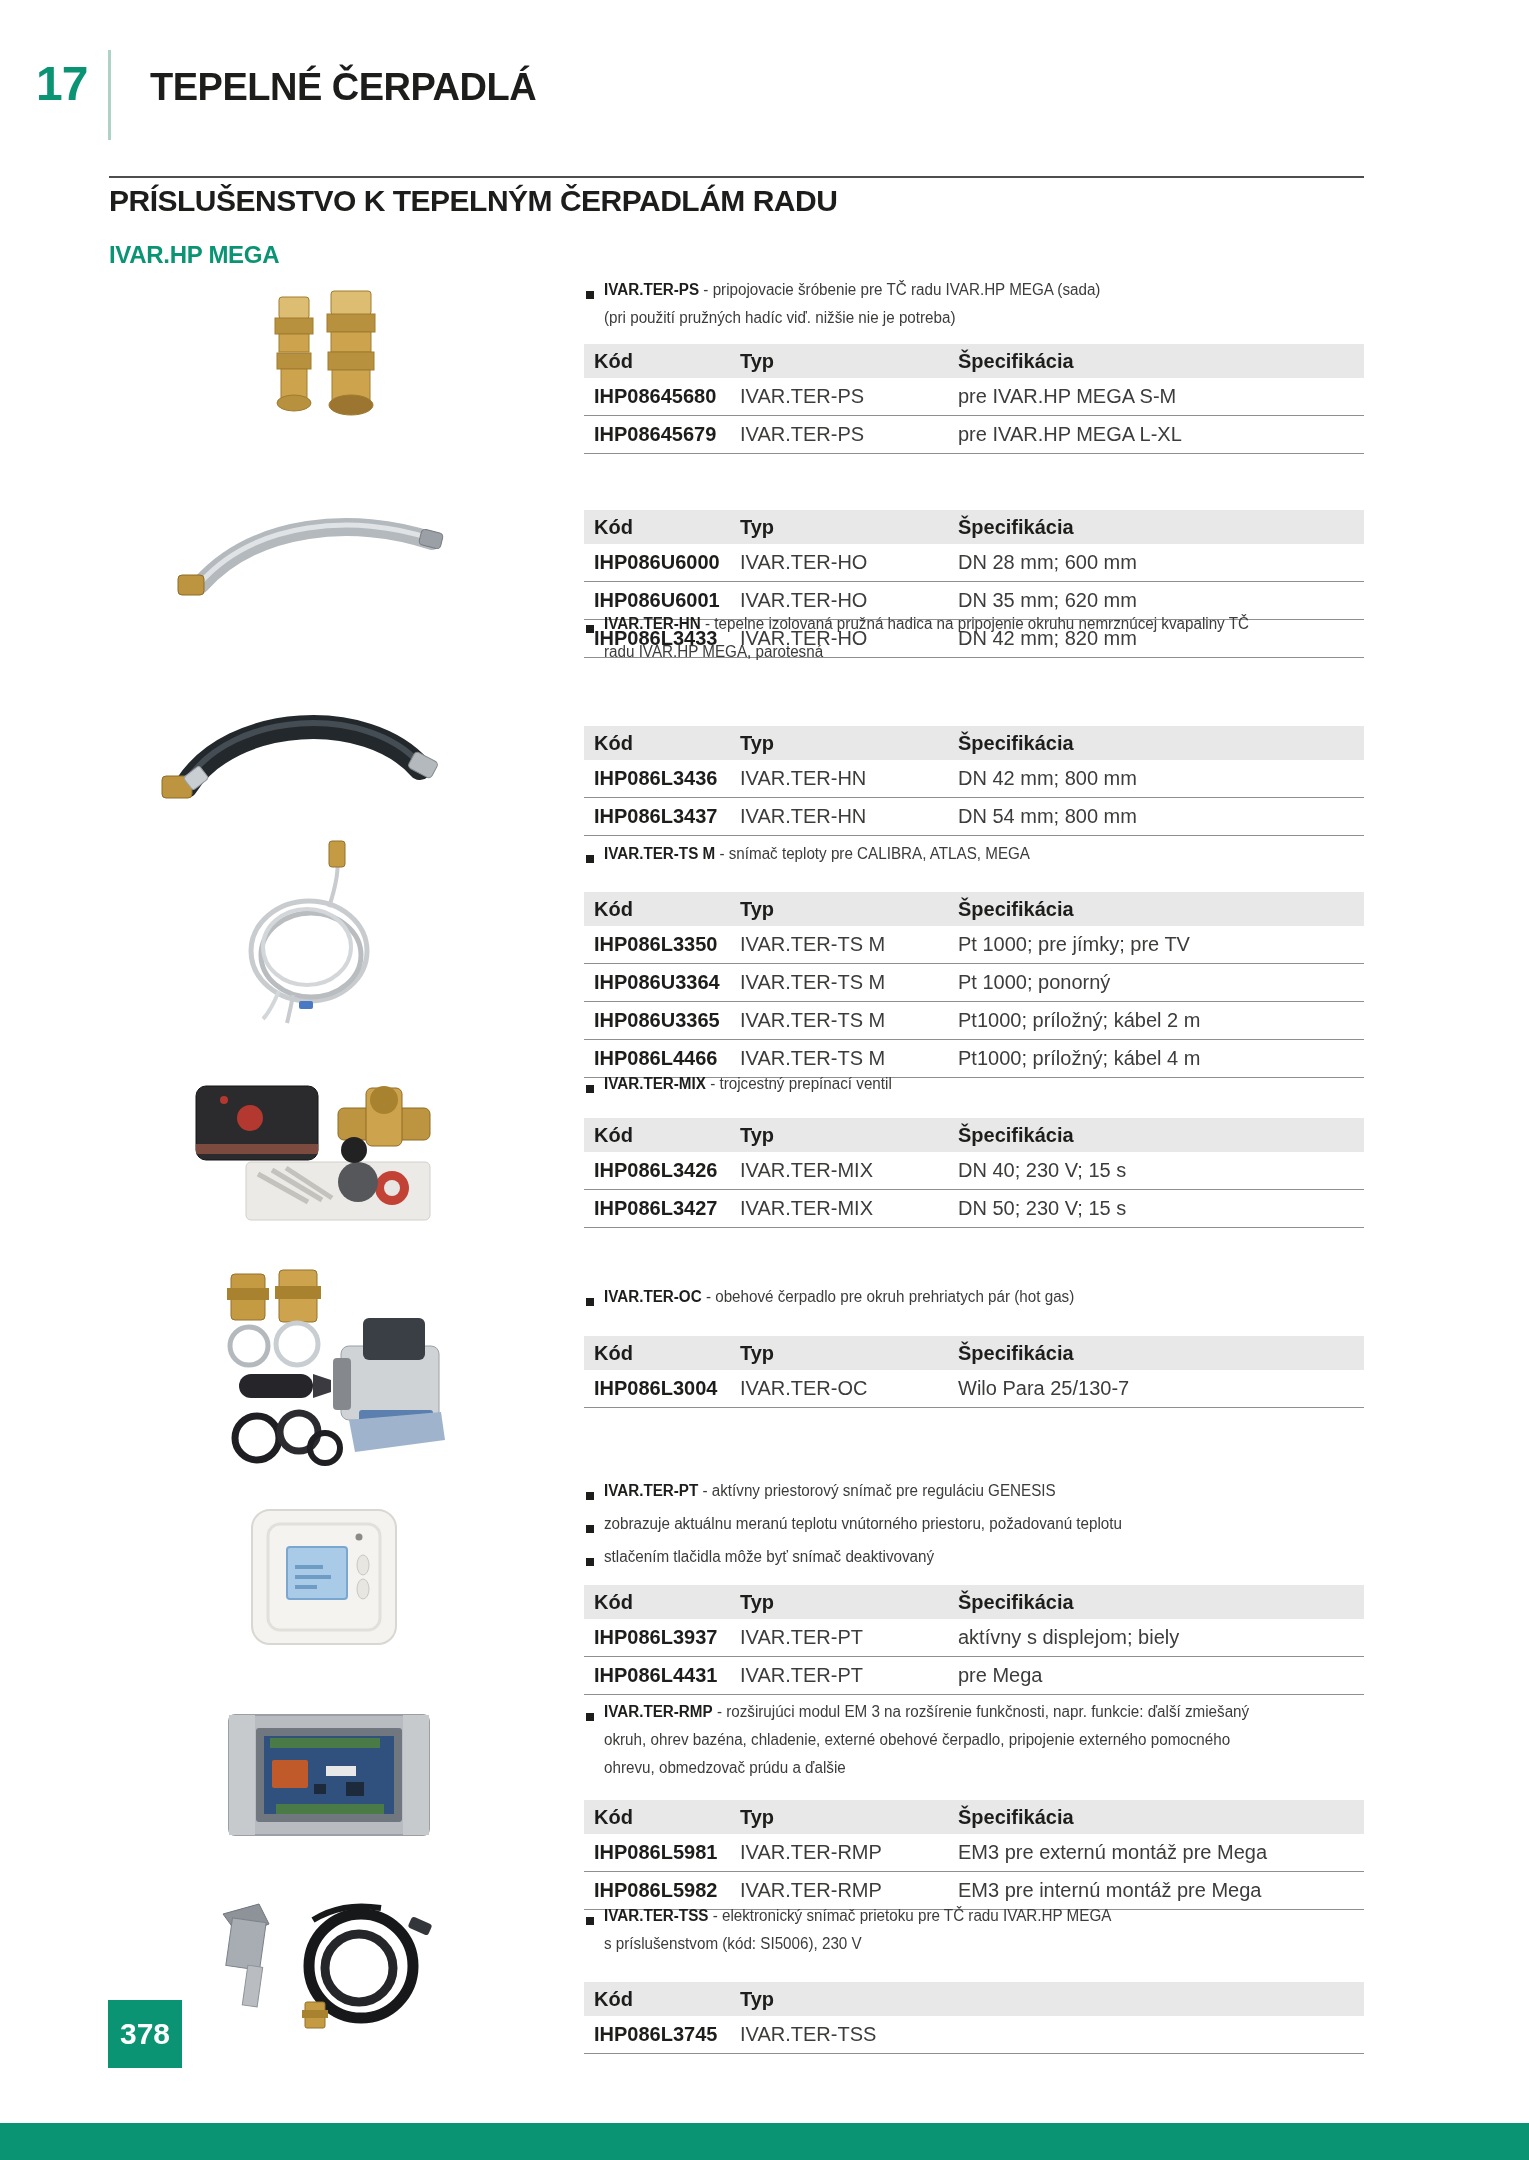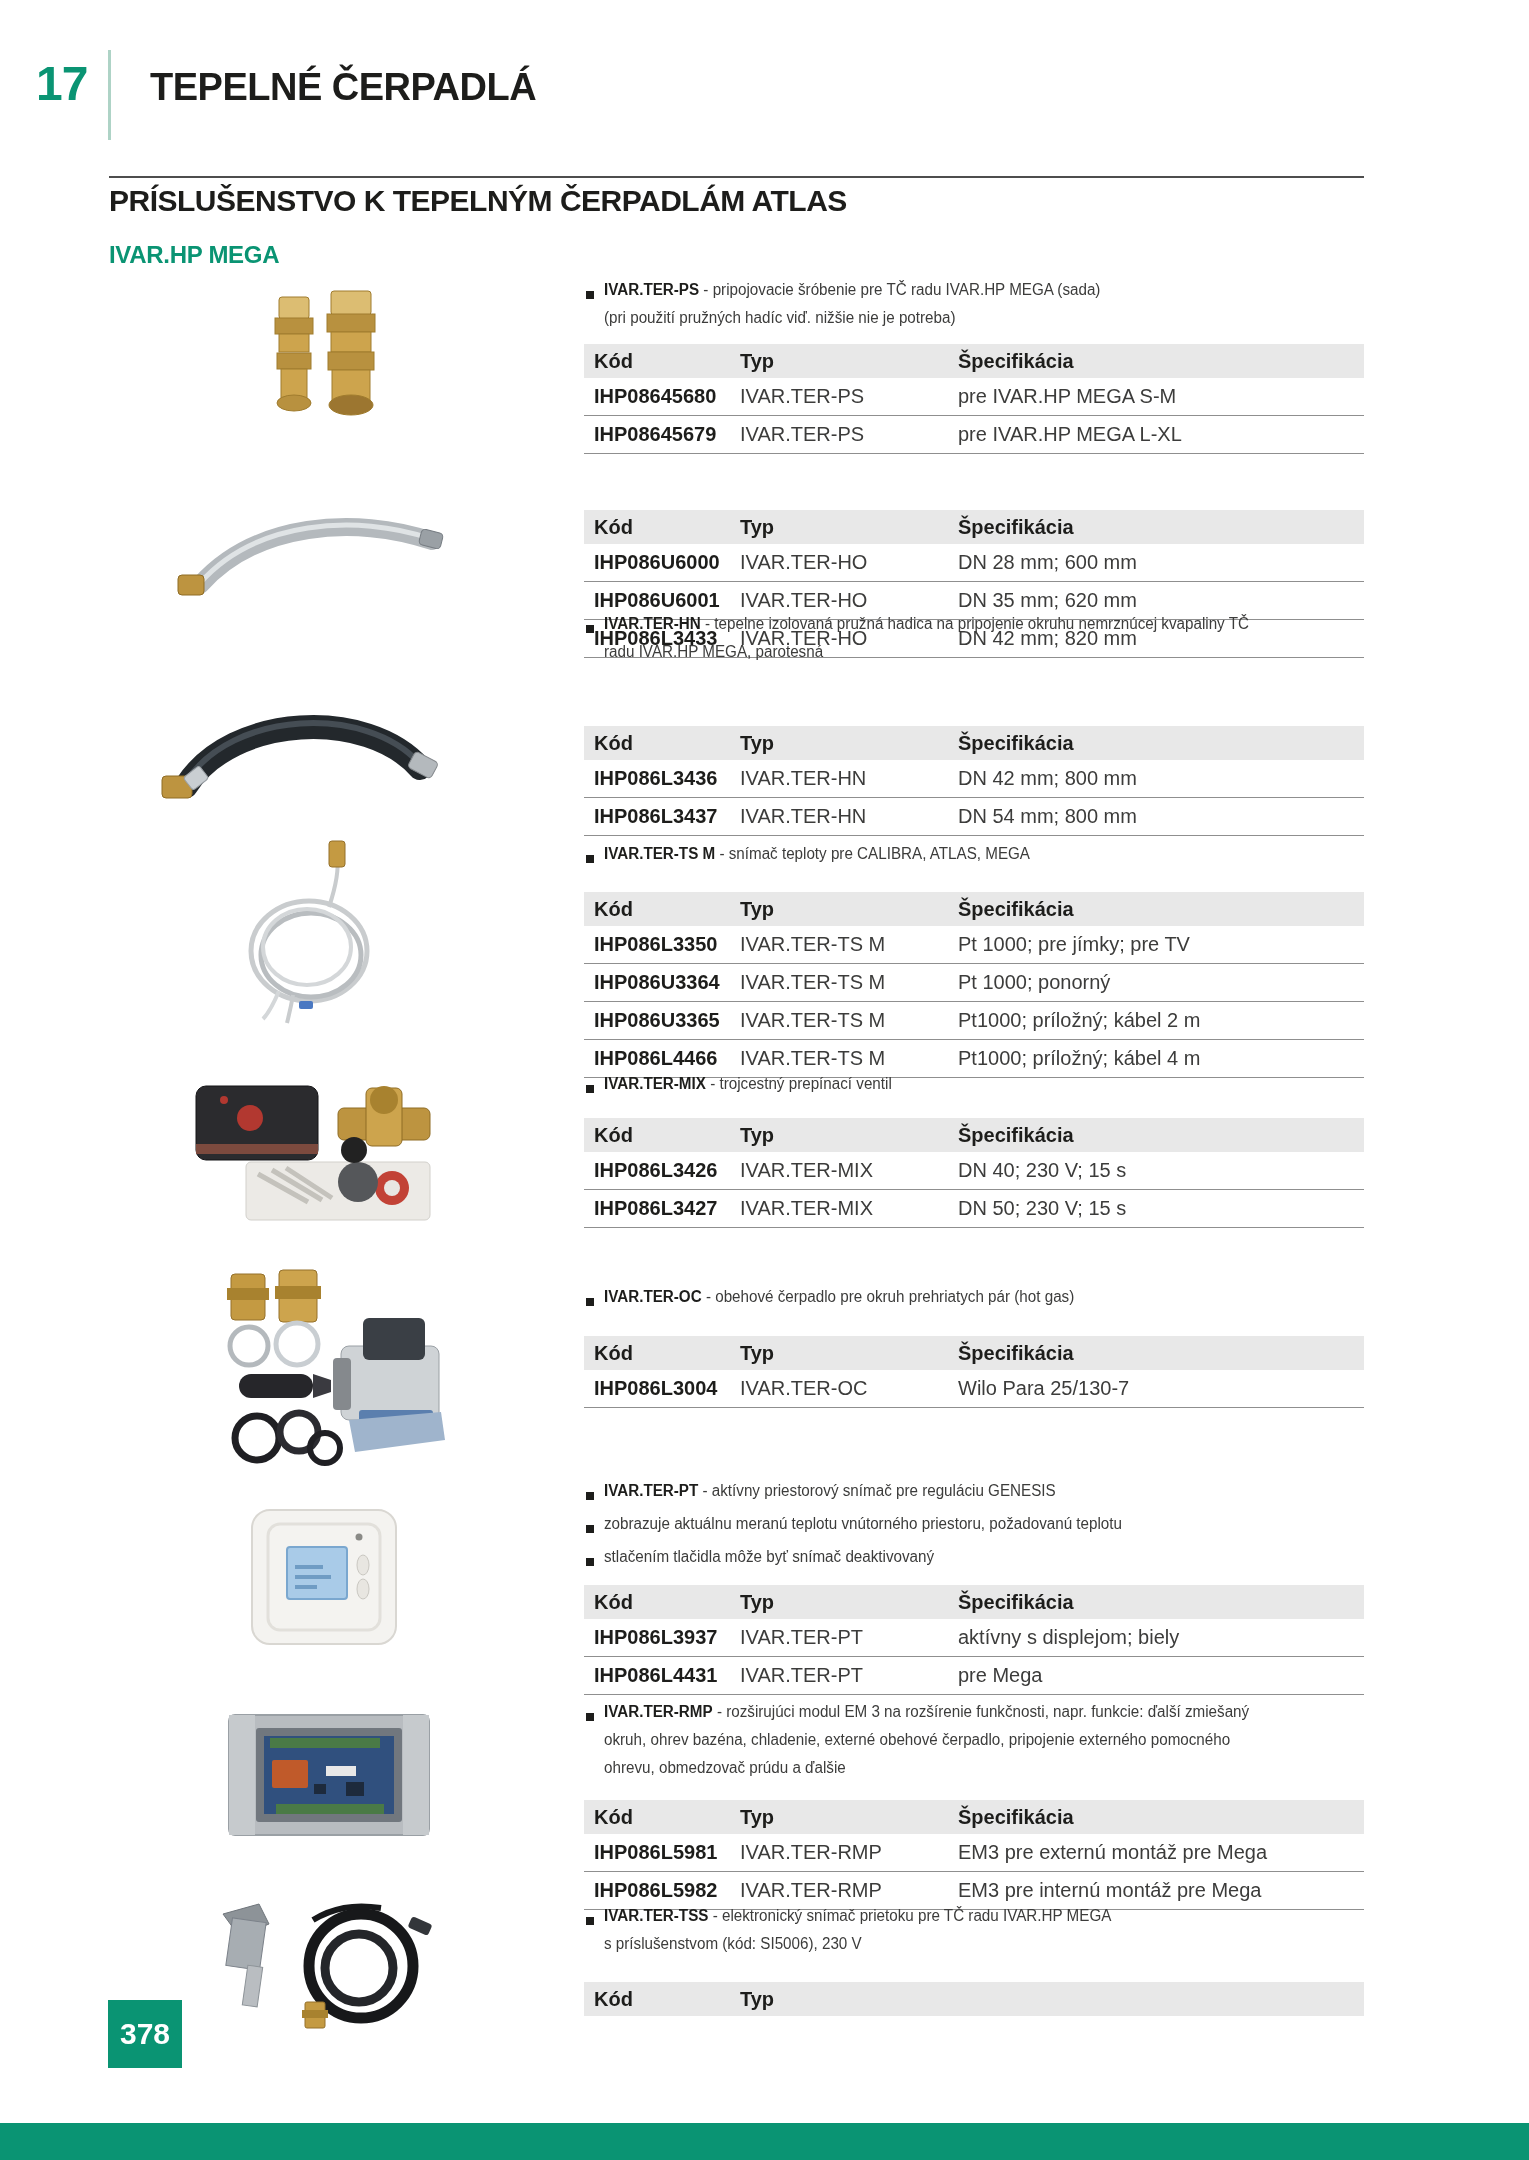--- a/index.html
+++ b/index.html
@@ -44,21 +44,21 @@
 </style>
 </head>
 <body>
 
 <div class="page">
 
   <div class="chapter-num">17</div>
   <div class="chapter-rule"></div>
   <div class="chapter-title">TEPELNÉ ČERPADLÁ</div>
   <div class="header-rule"></div>
-  <div class="section-title">PRÍSLUŠENSTVO K TEPELNÝM ČERPADLÁM ATLAS</div>
+  <div class="section-title">PRÍSLUŠENSTVO K TEPELNÝM ČERPADLÁM RADU</div>
   <div class="series-title">IVAR.HP MEGA</div>
 
   <svg class="pimg" style="left:265px;top:283px" width="125" height="140" viewBox="0 0 125 140">
     <g stroke="#a07c2e" stroke-width="1">
       <rect x="14" y="14" width="30" height="22" rx="3" fill="#dcbd72"></rect>
       <rect x="10" y="35" width="38" height="16" fill="#b8913f"></rect>
       <rect x="14" y="51" width="30" height="18" fill="#cda44d"></rect>
       <rect x="12" y="70" width="34" height="16" fill="#b8913f"></rect>
       <rect x="16" y="86" width="26" height="30" fill="#cda44d"></rect>
       <ellipse cx="29" cy="120" rx="17" ry="8" fill="#b8913f"></ellipse>
@@ -392,20 +392,25 @@
     <div class="bline cont">
         <span class="btext">s príslušenstvom (kód: SI5006), 230 V</span>
       </div>
   </div>
   <div class="ptable" style="top:1982px">
     <div class="thead">
       <span>Kód</span>
       <span>Typ</span>
       <span></span>
     </div>
+    <div class="trow">
+      <span class="td-code">IHP086L3745</span>
+      <span>IVAR.TER-TSS</span>
+      <span></span>
+    </div>
   </div>
 
   <div class="footer-bar"></div>
   <div class="page-tab">
     <span class="page-num">378</span>
   </div>
 
 </div>
 
 </body></html>

